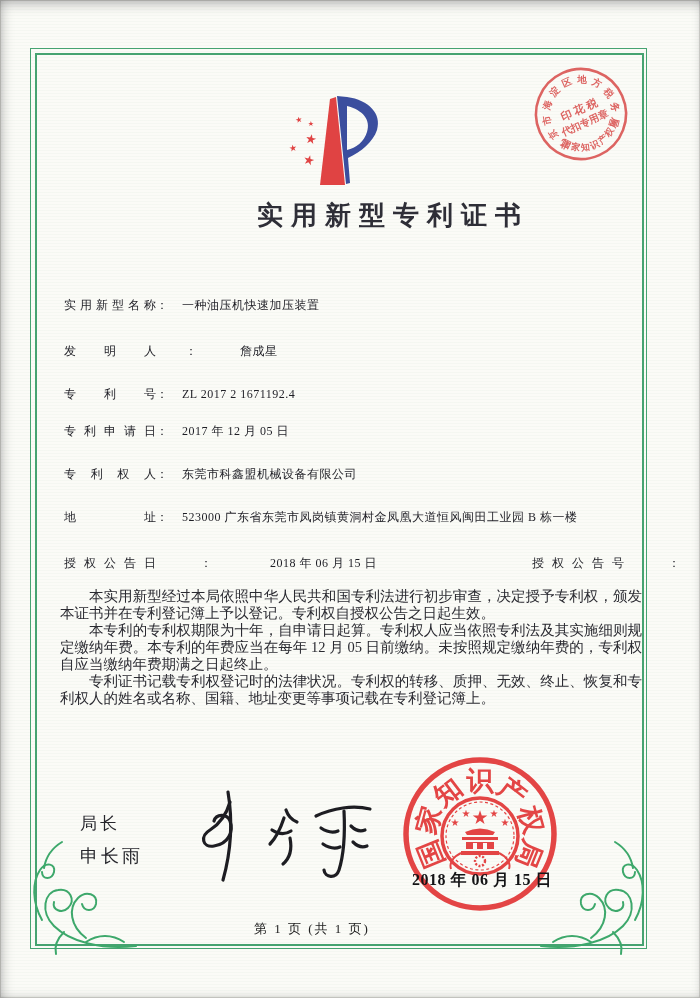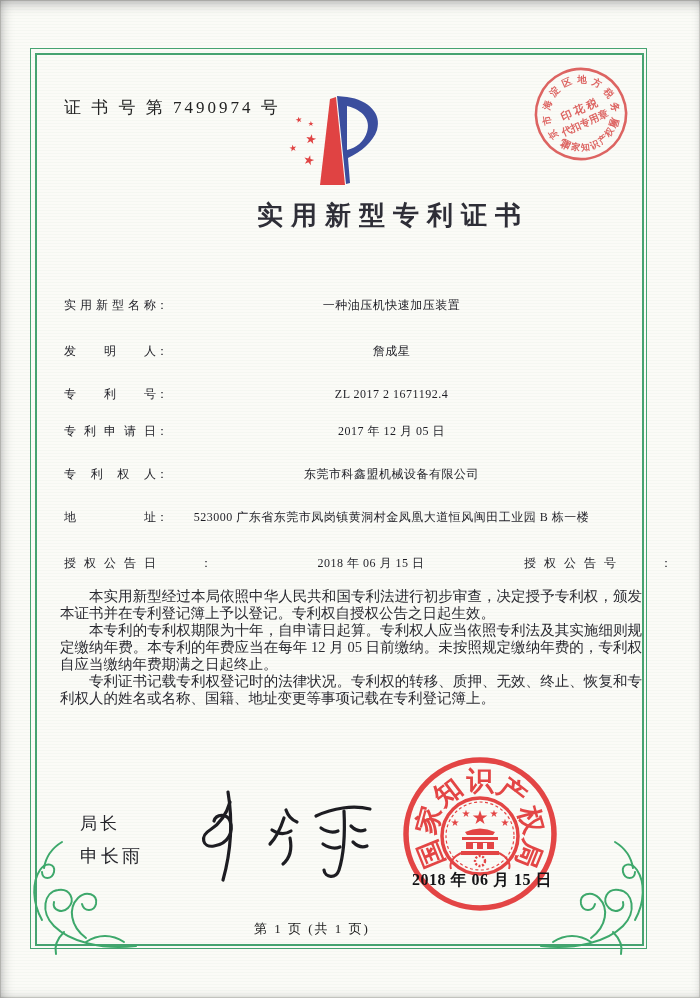--- a/index.html
+++ b/index.html
@@ -32,25 +32,25 @@
   .logo{position:absolute;left:283px;top:92px;width:100px;height:100px;}
   .logo .lred{fill:var(--logo_red);}
   .logo .lblue{fill:var(--logo_blue);}
   .logo text{fill:var(--logo_red);text-anchor:middle;dominant-baseline:central;
     font-family:"DejaVu Sans",sans-serif;}
 
   
   .fields{position:absolute;left:64px;top:294px;width:545px;}
   .frow{position:absolute;left:0;display:flex;align-items:flex-start;font-size:12px;
     color:#1e1e25;width:100%;line-height:23px;}
-  .r0{top:0;} .r1{top:46px;} .r2{top:89px;} .r3{top:126px;} .r4{top:169px;}
+  .r0{top:0;} .r1{top:46px;gap:29px;} .r2{top:89px;} .r3{top:126px;} .r4{top:169px;}
   .r5{top:212px;} .r6{top:258px;gap:44px;}
   .flabel{display:inline-block;width:92px;text-align-last:justify;flex:none;}
   .fcolon{flex:none;margin-right:2px;}
-  .fvalue{margin-left:4px;flex:1;letter-spacing:0.5px;text-align:center;}
+  .fvalue{margin-left:12px;flex:1;letter-spacing:0.5px;}
   .fv-fixed{flex:none;width:218px;}
 
   
   .paras{position:absolute;left:60px;top:588px;width:582px;}
   .paras p{margin:0;font-size:14.5px;line-height:17px;text-indent:2em;
     text-align:justify;color:#2a2a31;}
 
   
   .signer-title{position:absolute;left:80px;top:812px;font-size:17px;letter-spacing:3px;}
   .signer-name{position:absolute;left:80px;top:844px;font-size:18px;letter-spacing:3px;}
@@ -99,21 +99,20 @@
   </svg>
   <svg class="flourish fl-right" viewBox="0 0 118 118">
     <path d="M112,108 C78,112 46,104 30,88 C16,74 20,54 34,52 C46,50 52,62 44,70 C38,76 28,72 30,64"></path>
     <path d="M62,100 C46,88 44,70 54,60 C62,52 74,56 72,66 C70,74 60,74 58,66"></path>
     <path d="M18,82 C8,64 8,44 16,32 C22,23 32,26 30,34 C28,42 18,42 18,34"></path>
     <path d="M20,30 C22,18 28,10 38,4"></path>
     <path d="M100,104 C88,96 74,96 62,104"></path>
     <path d="M40,94 C34,100 30,108 32,116"></path>
   </svg>
 
-  <div class="cert-no">证 书 号 第 7490974 号</div>
 
   <svg class="logo" viewBox="0 0 100 100">
     <polygon class="lred" points="47,7 53,5 62,93 37,93"></polygon>
     <path class="lblue" d="M54,4 L63,92 L67,91 L65,66 C78,60 90,50 94,38 C99,22 86,8 64,5 Z
                           M64,14 C80,18 88,28 84,40 C81,50 73,56 64,58 Z"></path>
     <text x="16" y="28" font-size="8" transform="rotate(-14 16 28)">★</text>
     <text x="28" y="32" font-size="7">★</text>
     <text x="28" y="47" font-size="13" transform="rotate(10 28 47)">★</text>
     <text x="10" y="56" font-size="9" transform="rotate(-10 10 56)">★</text>
     <text x="26" y="68" font-size="13" transform="rotate(14 26 68)">★</text>

